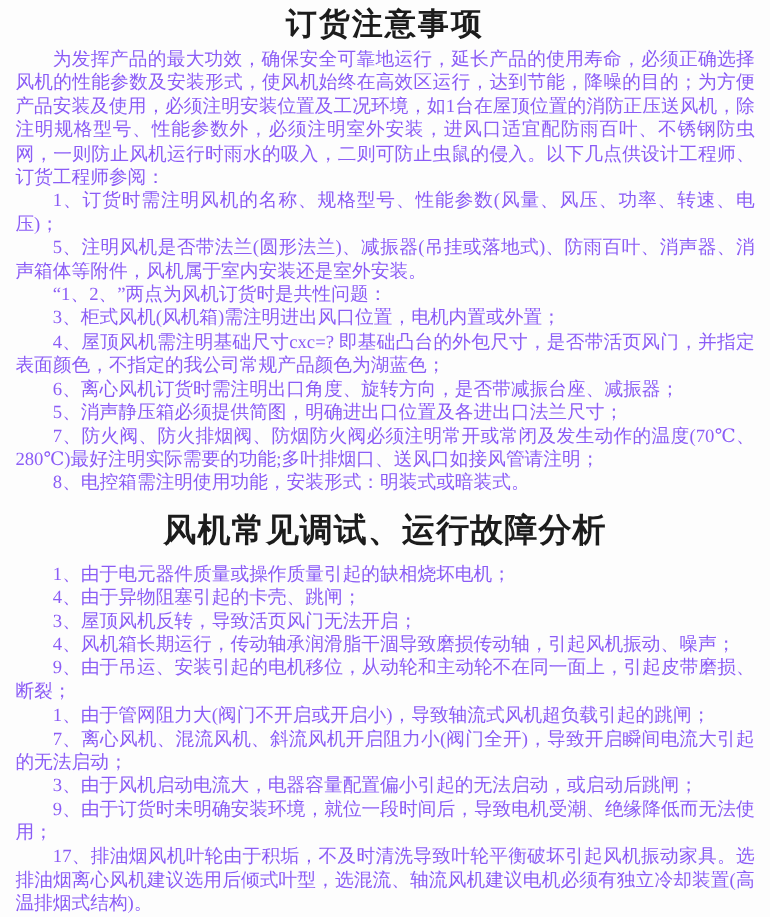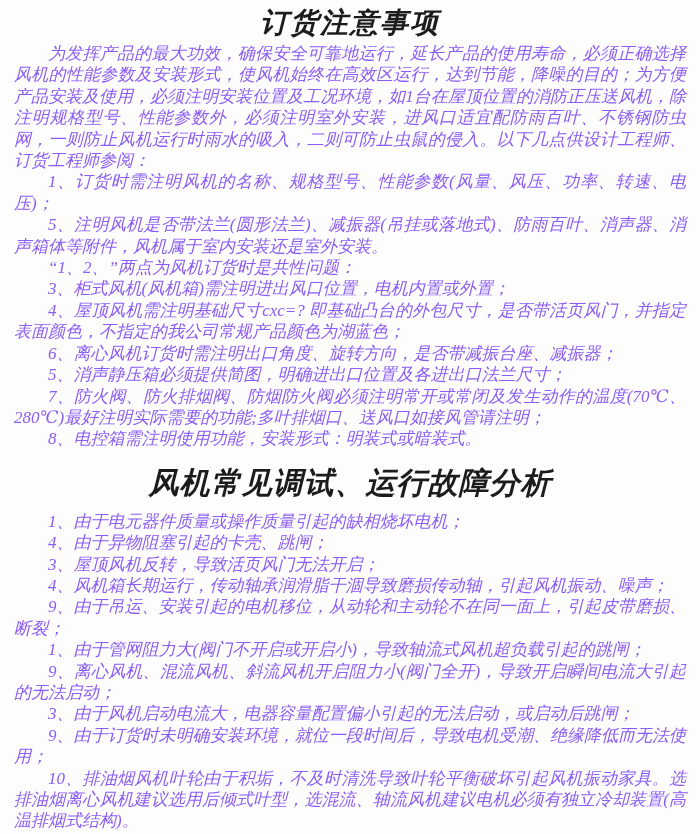--- a/index.html
+++ b/index.html
@@ -10,21 +10,20 @@
   body {
     width: 700px;
     height: 834px;
     overflow: hidden;
     font-family: "Liberation Serif", "DejaVu Serif", serif;
     color: #242424;
     background: #fdfdfd;
   }
   .page {
     padding: 0 14px;
-    font-style: italic;
   }
   .doc-title {
     font-size: 28px;
     line-height: 34px;
     font-weight: bold;
     text-align: center;
     letter-spacing: 2px;
     margin: 6px 0 3px 0;
     color: #1c1c1c;
   }
@@ -66,19 +65,19 @@
 
   <h1 class="doc-title second">风机常见调试、运行故障分析</h1>
 
   <div class="body-text">
     <p>1、由于电元器件质量或操作质量引起的缺相烧坏电机；</p>
     <p>4、由于异物阻塞引起的卡壳、跳闸；</p>
     <p>3、屋顶风机反转，导致活页风门无法开启；</p>
     <p>4、风机箱长期运行，传动轴承润滑脂干涸导致磨损传动轴，引起风机振动、噪声；</p>
     <p>9、由于吊运、安装引起的电机移位，从动轮和主动轮不在同一面上，引起皮带磨损、断裂；</p>
     <p>1、由于管网阻力大(阀门不开启或开启小)，导致轴流式风机超负载引起的跳闸；</p>
-    <p>9、离心风机、混流风机、斜流风机开启阻力小(阀门全开)，导致开启瞬间电流大引起的无法启动；</p>
+    <p>7、离心风机、混流风机、斜流风机开启阻力小(阀门全开)，导致开启瞬间电流大引起的无法启动；</p>
     <p>3、由于风机启动电流大，电器容量配置偏小引起的无法启动，或启动后跳闸；</p>
     <p>9、由于订货时未明确安装环境，就位一段时间后，导致电机受潮、绝缘降低而无法使用；</p>
-    <p>10、排油烟风机叶轮由于积垢，不及时清洗导致叶轮平衡破坏引起风机振动家具。选排油烟离心风机建议选用后倾式叶型，选混流、轴流风机建议电机必须有独立冷却装置(高温排烟式结构)。</p>
+    <p>17、排油烟风机叶轮由于积垢，不及时清洗导致叶轮平衡破坏引起风机振动家具。选排油烟离心风机建议选用后倾式叶型，选混流、轴流风机建议电机必须有独立冷却装置(高温排烟式结构)。</p>
   </div>
 
 </div>
 
 </body></html>

